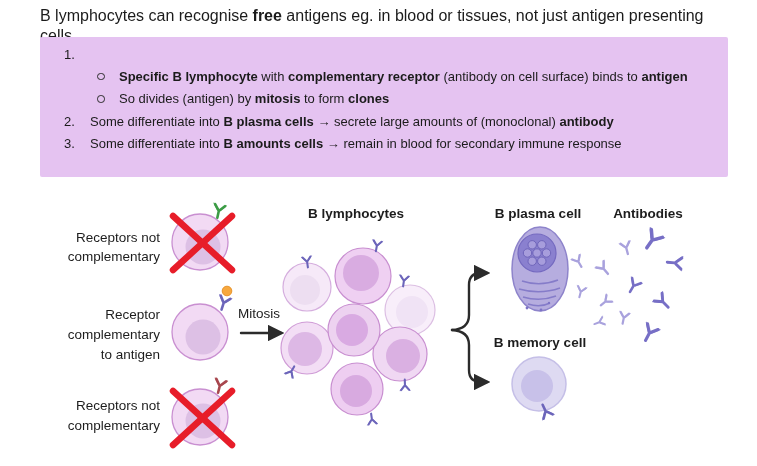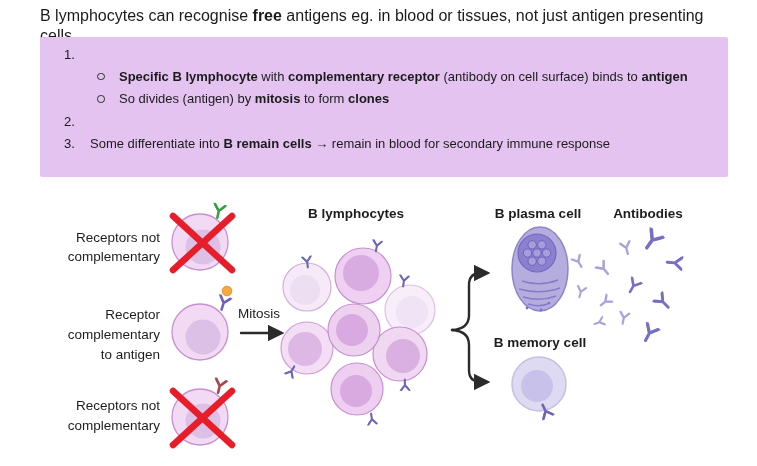--- a/index.html
+++ b/index.html
@@ -40,24 +40,25 @@
   <div class="note-row sub">
     <span class="bullet"></span>
     <span class="note-text"><span class="b">Specific B lymphocyte</span><span> with </span><span class="b">complementary receptor</span><span> (antibody on cell surface) binds to </span><span class="b">antigen</span></span>
   </div>
   <div class="note-row sub">
     <span class="bullet"></span>
     <span class="note-text"><span>So divides (antigen) by </span><span class="b">mitosis</span><span> to form </span><span class="b">clones</span></span>
   </div>
   <div class="note-row">
     <span class="note-num">2.</span>
+    <span class="note-text"><span>Some differentiate into </span><span class="b">B plasma cells</span><span> → secrete large amounts of (monoclonal) </span><span class="b">antibody</span></span>
   </div>
   <div class="note-row">
     <span class="note-num">3.</span>
-    <span class="note-text"><span>Some differentiate into </span><span class="b">B remain cells</span><span> → remain in blood for secondary immune response</span></span>
+    <span class="note-text"><span>Some differentiate into </span><span class="b">B amounts cells</span><span> → remain in blood for secondary immune response</span></span>
   </div>
 </div>
 
 <svg class="diagram" width="757" height="276" viewBox="0 190 757 276" xmlns="http://www.w3.org/2000/svg">
   <defs>
     <g id="ab" fill="none" stroke="currentColor" stroke-linecap="round">
       <path d="M0,8 L0,1 M0,1 L-5,-5 M0,1 L5,-5" stroke-width="2.6"></path>
       <path d="M-1.7,0 L-6.4,-5.7 M1.7,0 L6.4,-5.7" stroke-width="1.1" opacity="0.75"></path>
     </g>
     <marker id="arr" viewBox="0 0 10 10" refX="8" refY="5" markerWidth="7" markerHeight="7" orient="auto-start-reverse">

